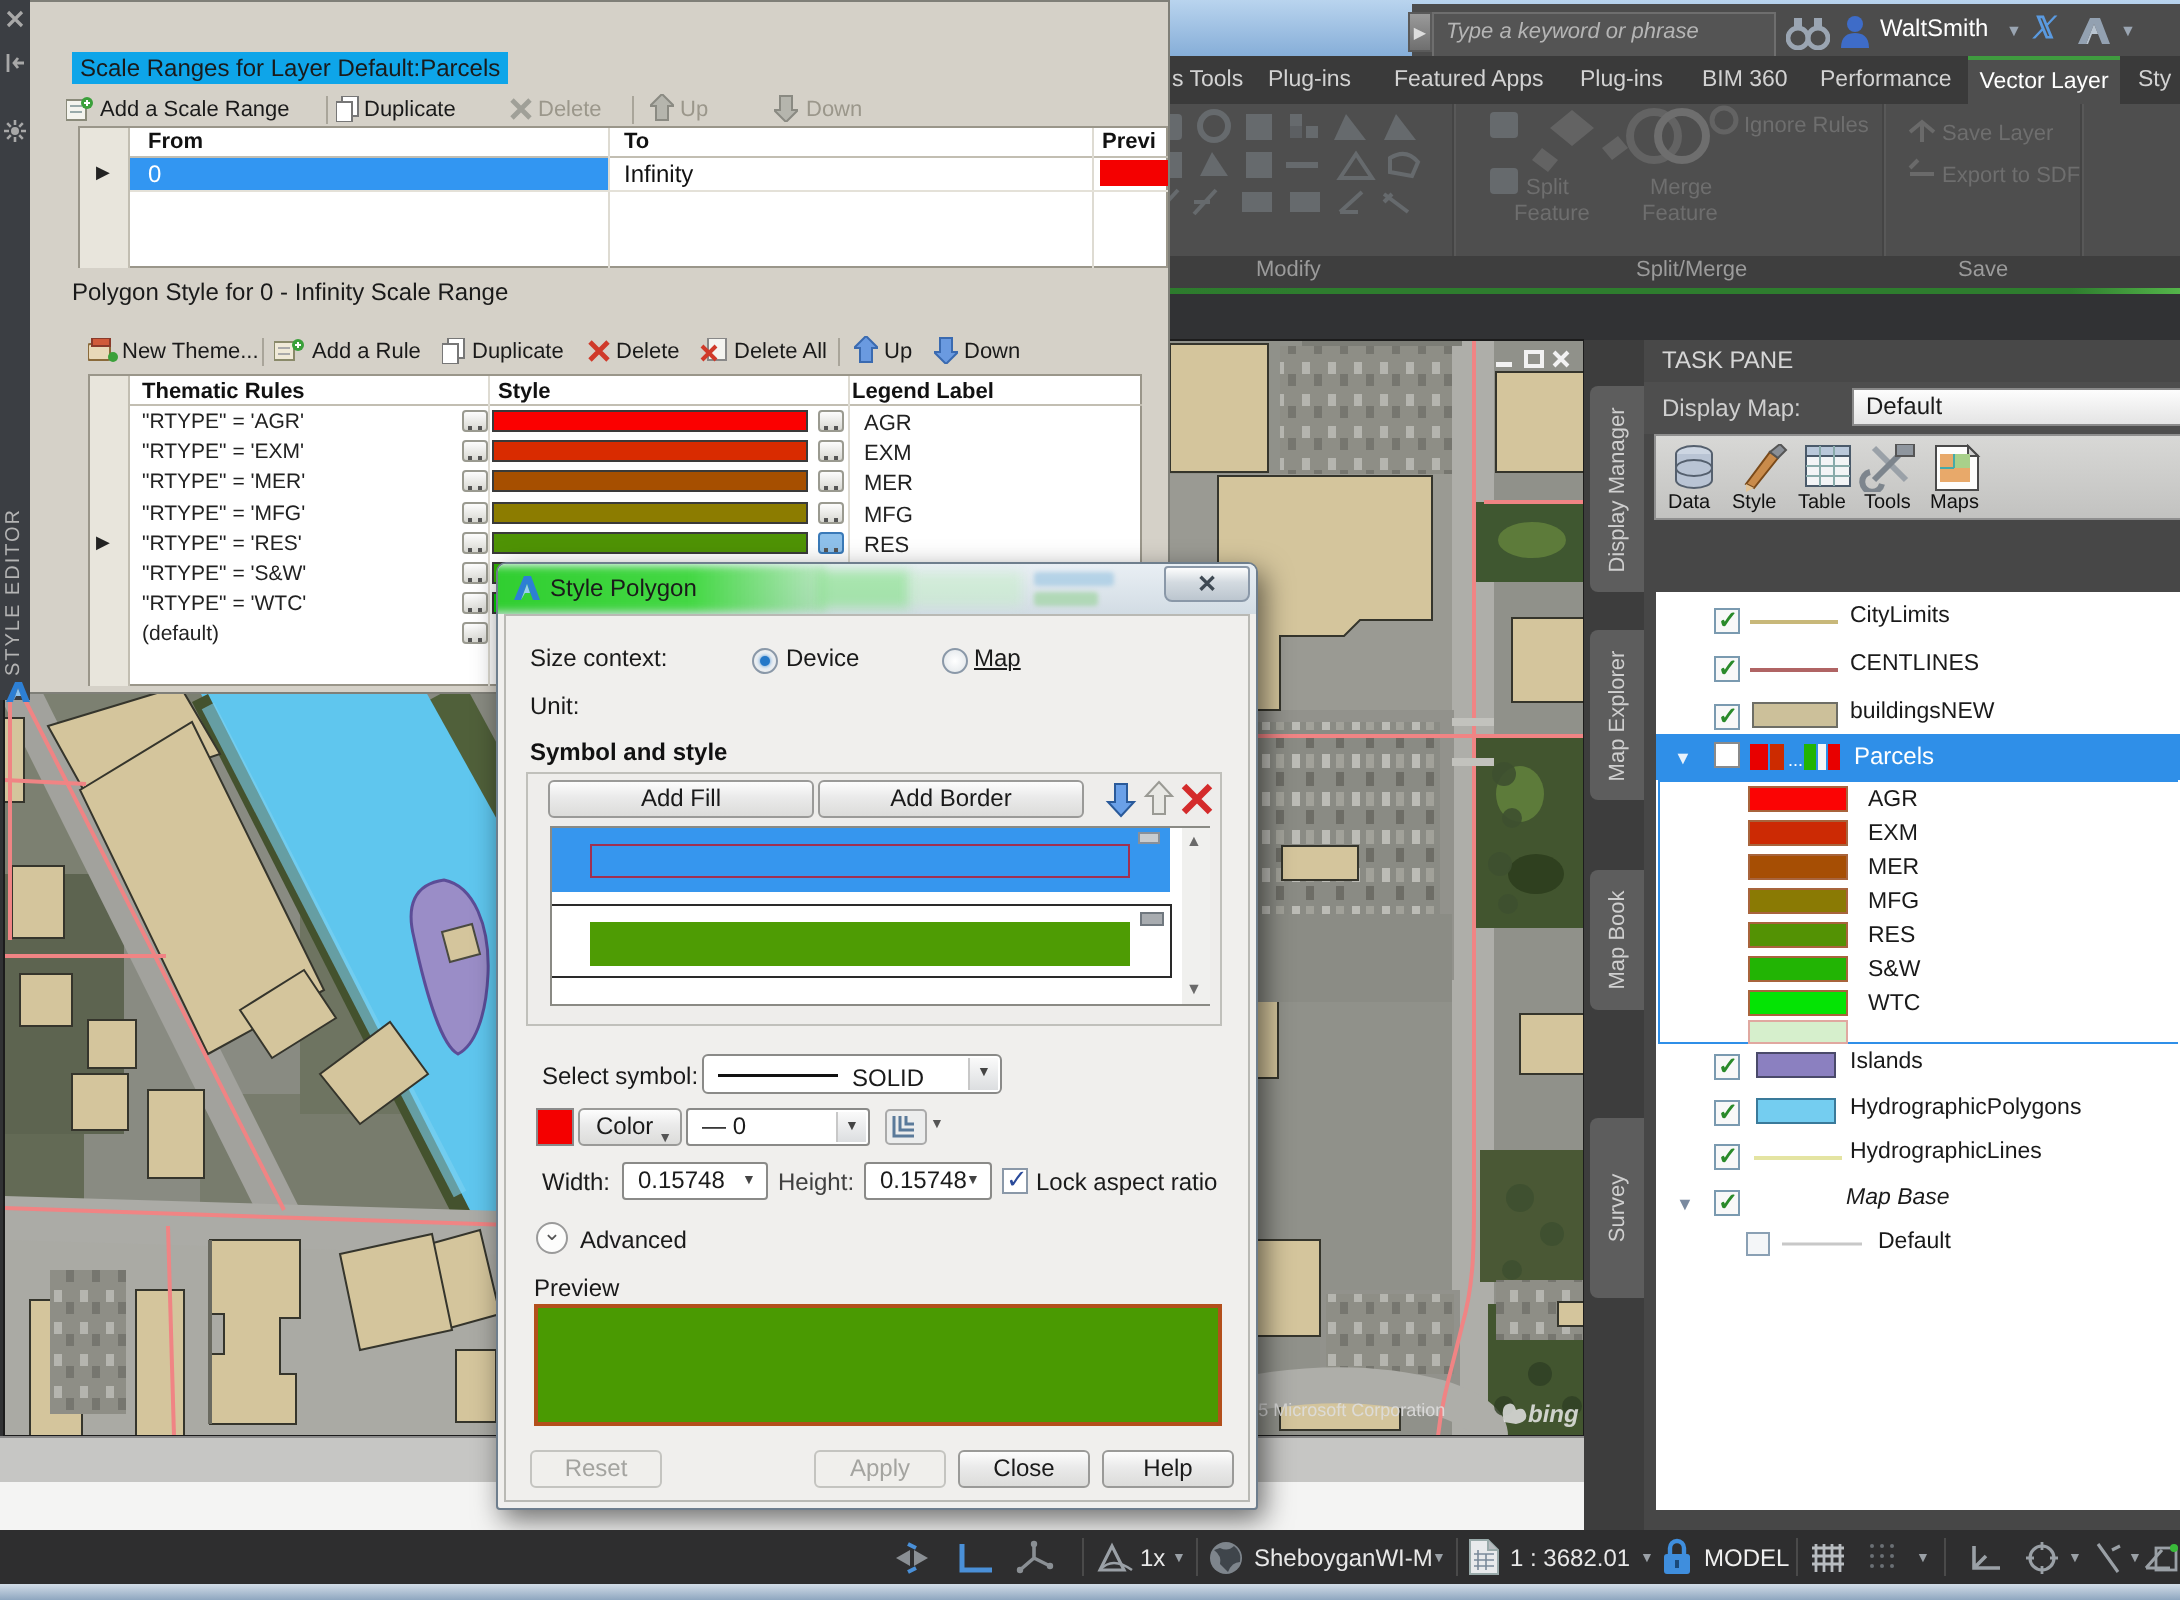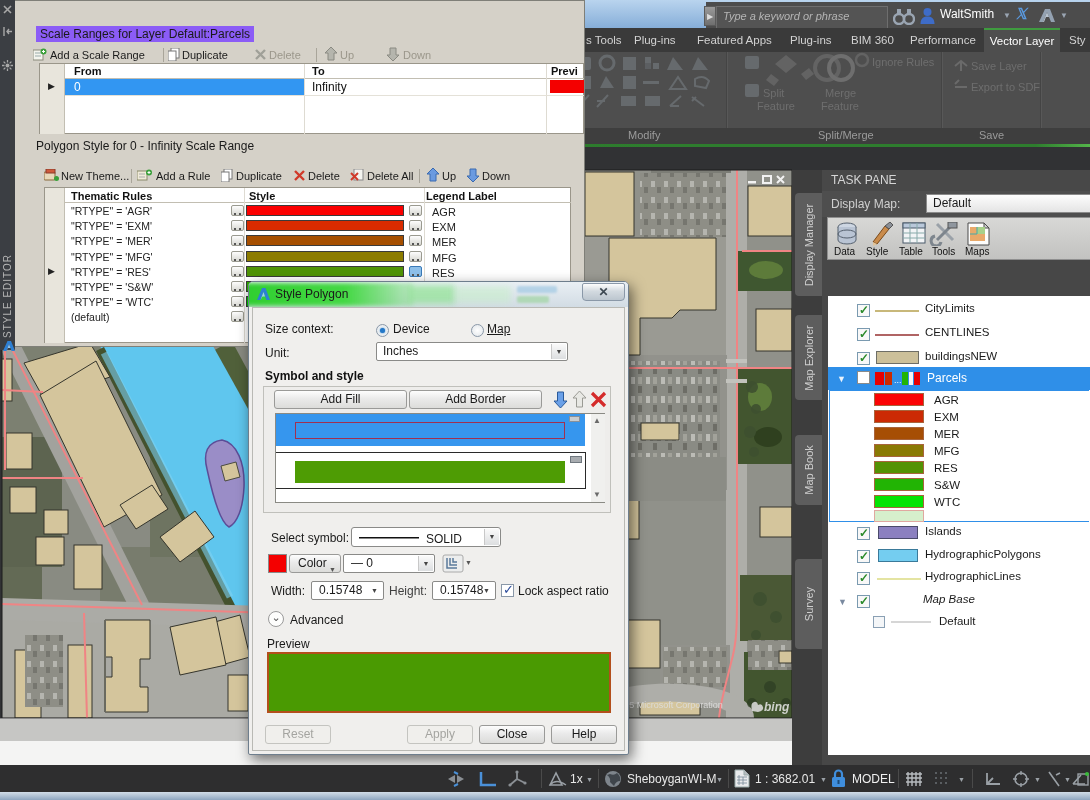--- a/index.html
+++ b/index.html
@@ -449,21 +449,21 @@
       </g>
     </svg>
     <div class="abs" style="left:7px;top:296px;transform:translate(-50%,-50%) rotate(-90deg);color:#b4b4b4;font-size:10px;white-space:nowrap;letter-spacing:1px;">STYLE EDITOR</div>
     <svg class="abs" style="left:2px;top:340px;" width="14" height="12" viewBox="0 0 14 12">
       <path d="M1,11 L5.5,1 L9,1 L13,11 L9.5,11 L7,4 L4.5,11 Z" fill="#2d7fd4"></path>
       <path d="M4.5,11 L7,4 L8.5,8 L6,8 Z" fill="#8ec4f0"></path>
     </svg>
   </div>
   <div class="abs" id="sepanel">
 
-    <div class="abs" style="left:21px;top:25px;background:#8b5cf6;color:#1a1a1a;font-size:12px;padding:1px 4px;">Scale Ranges for Layer Default:Parcels</div>
+    <div class="abs" style="left:21px;top:25px;background:#0ea5e9;color:#1a1a1a;font-size:12px;padding:1px 4px;">Scale Ranges for Layer Default:Parcels</div>
 
     <svg class="abs" style="left:18px;top:47px;" width="14" height="13" viewBox="0 0 14 13">
       <rect x="0" y="2" width="10" height="10" fill="#f4f4ee" stroke="#8a8a7a"></rect>
       <path d="M2,5 L8,5 M2,8 L8,8" stroke="#9aa" stroke-width="1"></path>
       <circle cx="10.5" cy="3.5" r="3" fill="#3aa03a"></circle>
       <path d="M10.5,2 L10.5,5 M9,3.5 L12,3.5" stroke="#fff" stroke-width="1"></path>
     </svg>
     <div class="abs tbt" style="left:35px;top:48px;">Add a Scale Range</div>
     <div class="abs tsep" style="left:148px;top:47px;"></div>
     <svg class="abs" style="left:153px;top:47px;" width="12" height="13" viewBox="0 0 12 13">
@@ -620,21 +620,20 @@
 
     <div class="abs" style="left:3px;top:25px;width:373px;height:444px;background:#f0efed;border:1px solid #b9b9b4;">
       <span class="t" style="left:12px;top:14px;font-size:12px;color:#1a1a1a;">Size context:</span>
       <span class="abs rad" style="left:123px;top:16px;">
         <span class="rdot"></span>
       </span>
       <span class="t" style="left:140px;top:14px;font-size:12px;color:#1a1a1a;">Device</span>
       <span class="abs rad" style="left:218px;top:16px;"></span>
       <span class="t" style="left:234px;top:14px;font-size:12px;color:#1a1a1a;text-decoration:underline;">Map</span>
       <span class="t" style="left:12px;top:38px;font-size:12px;color:#1a1a1a;">Unit:</span>
-      <div class="abs combo" style="left:123px;top:34px;width:192px;height:19px;"><span style="padding-left:6px;">Inches</span><span class="carr">▼</span></div>
       <span class="t" style="left:12px;top:61px;font-size:12px;font-weight:bold;color:#111;">Symbol and style</span>
 
       <div class="abs" style="left:10px;top:78px;width:348px;height:127px;border:1px solid #c0c0bb;background:#eeedeb;">
         <div class="abs btn" style="left:10px;top:3px;width:133px;height:19px;">Add Fill</div>
         <div class="abs btn" style="left:145px;top:3px;width:133px;height:19px;">Add Border</div>
         <svg class="abs" style="left:287px;top:3px;" width="19" height="19" viewBox="0 0 19 19">
           <path d="M9.5,18 L16,11 L12.5,11 L12.5,2 L6.5,2 L6.5,11 L3,11 Z" fill="#6aa0e8" stroke="#2a5a9a"></path>
         </svg>
         <svg class="abs" style="left:306px;top:3px;" width="19" height="19" viewBox="0 0 19 19">
           <path d="M9.5,1 L16,8 L12.5,8 L12.5,17 L6.5,17 L6.5,8 L3,8 Z" fill="#e8e8e4" stroke="#9a9a94"></path>

